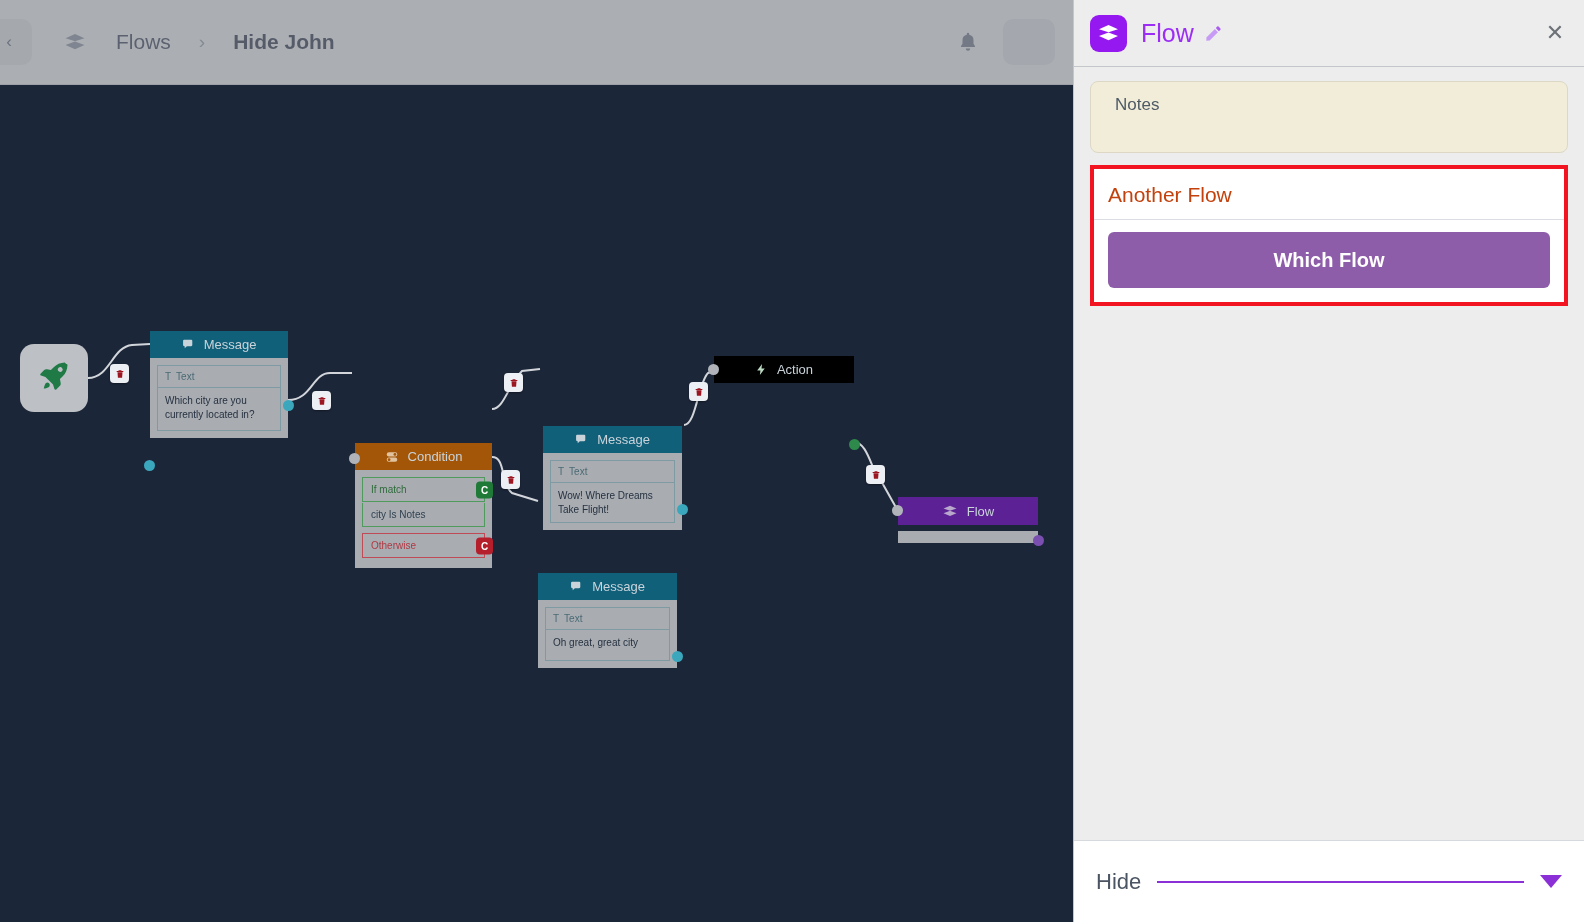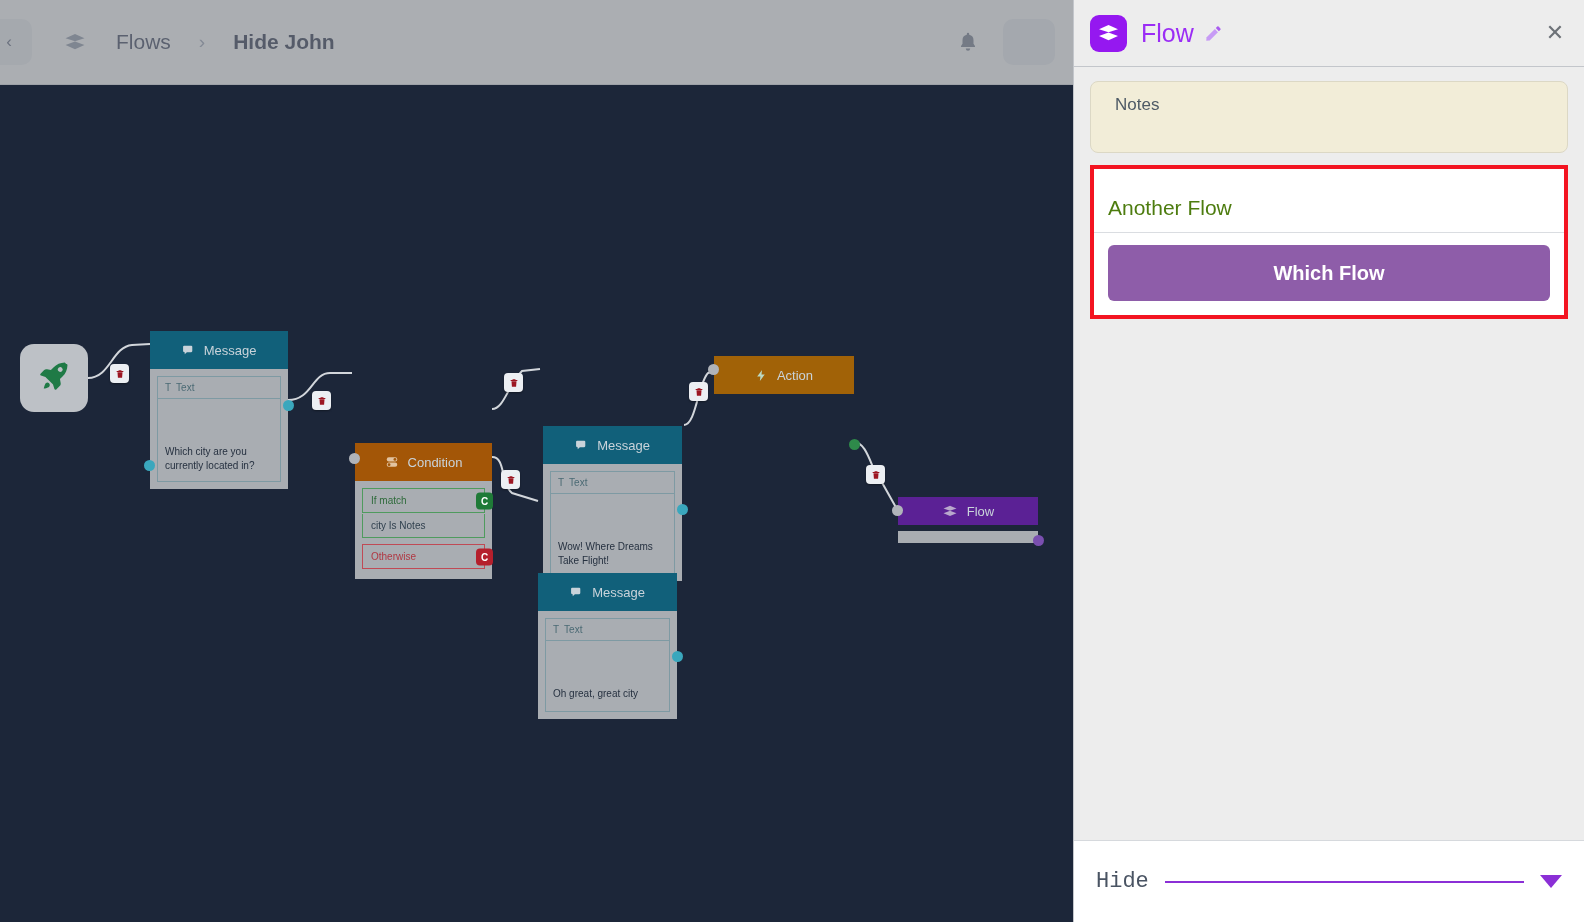--- a/index.html
+++ b/index.html
@@ -34,32 +34,32 @@
   .canvas {
     position: absolute; left: 0; top: 85px; width: 1073px; height: 837px;
     background: #1c2639; overflow: hidden;
   }
   .edges { position: absolute; left: 0; top: 0; width: 1073px; height: 837px; }
 
   
   .node { position: absolute; }
   .node-head {
     display: flex; align-items: center; justify-content: center; gap: 9px;
-    height: 38px; color: #c9d3da; font-size: 13px;
+    height: 27px; color: #c9d3da; font-size: 13px;
   }
   .node-head .ico { display: flex; align-items: center; }
   .node-body { background: #a9adb2; padding: 7px; }
   .field {
     border: 1px solid #7e9aa3; background: #a9adb2;
   }
   .field-label {
     font-size: 10px; color: #4b6a74; padding: 5px 7px;
     border-bottom: 1px solid #7e9aa3; display: flex; align-items: center; gap: 5px;
   }
-  .field-value { font-size: 10px; color: #263140; padding: 6px 7px; line-height: 1.35; margin-top: 40px; }
+  .field-value { font-size: 10px; color: #263140; padding: 6px 7px; line-height: 1.35; }
 
   
   .start-node {
     position: absolute; width: 68px; height: 68px; border-radius: 14px;
     background: #bdc1c6; display: flex; align-items: center; justify-content: center;
   }
 
   
   .branch {
     position: relative; margin-bottom: 6px; background: #a9adb2;
@@ -127,33 +127,33 @@
     border: 1px solid #dcd8c5; border-radius: 8px;
     padding: 13px 24px; font-size: 17px; color: #4e5a66;
     font-family: "Liberation Sans", sans-serif; resize: none; display: block;
   }
   .notes::placeholder { color: #4e5a66; }
 
   .highlight-box {
     margin-top: 12px; border: 4px solid #f31421; background: #ffffff;
   }
   .another-flow-row {
-    padding: 27px 14px 12px 14px; border-bottom: 1px solid #dadde1;
-    font-size: 21px; color: #4d7c0f;
+    padding: 14px 14px 12px 14px; border-bottom: 1px solid #dadde1;
+    font-size: 21px; color: #c2410c;
   }
   .select-flow-wrap { padding: 12px 14px 14px 14px; }
   .select-flow-btn {
     width: 100%; height: 56px; border: none; border-radius: 6px;
     background: #8e5da9; color: #ffffff; font-size: 20px; font-weight: bold;
     font-family: "Liberation Sans", sans-serif; cursor: pointer;
   }
 
   .panel-foot {
     height: 82px; background: #ffffff; border-top: 1px solid #d6d9dd;
-    display: flex; align-items: center; padding: 0 22px; gap: 16px; flex: none; font-family: Liberation Mono, monospace;
+    display: flex; align-items: center; padding: 0 22px; gap: 16px; flex: none;
   }
   .hide-label { font-size: 22px; color: #4a5463; }
   .hide-rule { flex: 1; height: 2px; background: #8b2fd6; }
   .hide-caret { width: 0; height: 0; border-left: 11px solid transparent;
     border-right: 11px solid transparent; border-top: 13px solid #8b2fd6; }
 </style>
 </head>
 <body>
 
 <div class="app">
@@ -267,21 +267,21 @@
             <span>T</span>
             <span>Text</span>
           </div>
           <div class="field-value" style="min-height:30px;">Oh great, great city</div>
         </div>
       </div>
       <div class="port" style="right:-6px; top:78px;"></div>
     </div>
 
     <div class="node" style="left:714px; top:271px; width:140px;">
-      <div class="node-head" style="background:#a16207;">
+      <div class="node-head" style="background:#000000;">
         <span class="ico">
           <svg width="13" height="13" viewBox="0 0 24 24" fill="#bcd9c3">
               <path d="M13 2 4 14h6l-1 8 9-12h-6l1-8z"></path>
             </svg>
         </span>
         <span>Action</span>
       </div>
       <div class="port grey" style="left:-6px; top:8px;"></div>
       <div class="port green" style="right:-6px; top:83px;"></div>
     </div>

